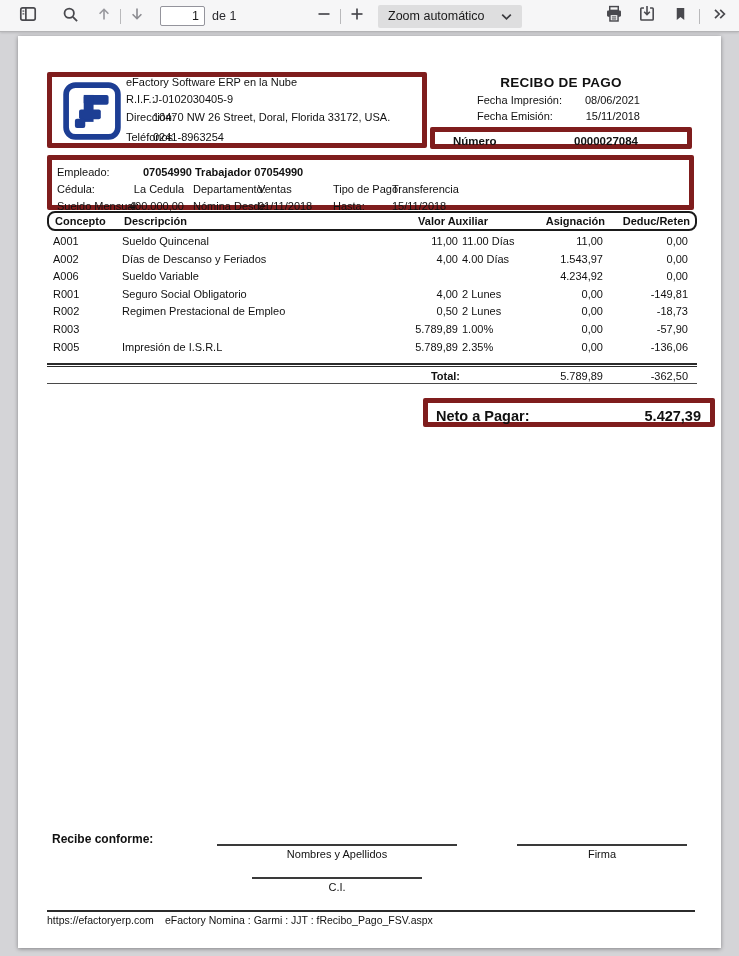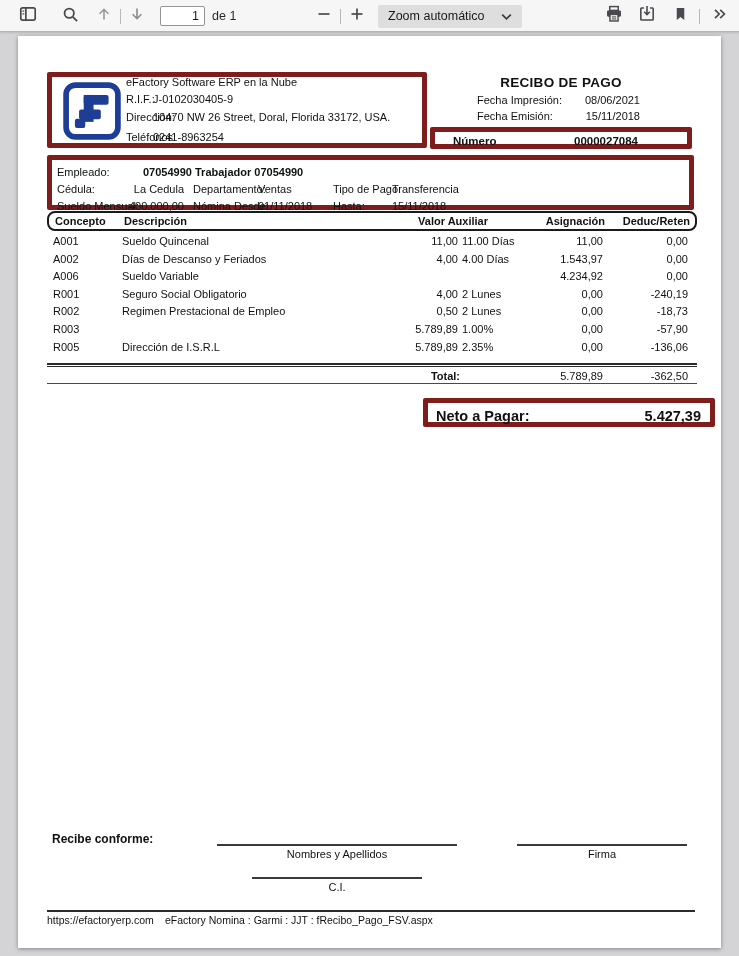--- a/index.html
+++ b/index.html
@@ -307,21 +307,21 @@
           <span class="c-asig">4.234,92</span>
           <span class="c-ded">0,00</span>
         </div>
 
         <div class="trow">
           <span class="c-code">R001</span>
           <span class="c-desc">Seguro Social Obligatorio</span>
           <span class="c-num">4,00</span>
           <span class="c-unit">2 Lunes</span>
           <span class="c-asig">0,00</span>
-          <span class="c-ded">-240,19</span>
+          <span class="c-ded">-149,81</span>
         </div>
 
         <div class="trow">
           <span class="c-code">R002</span>
           <span class="c-desc">Regimen Prestacional de Empleo</span>
           <span class="c-num">0,50</span>
           <span class="c-unit">2 Lunes</span>
           <span class="c-asig">0,00</span>
           <span class="c-ded">-18,73</span>
         </div>
@@ -329,21 +329,21 @@
         <div class="trow">
           <span class="c-code">R003</span>
           <span class="c-num">5.789,89</span>
           <span class="c-unit">1.00%</span>
           <span class="c-asig">0,00</span>
           <span class="c-ded">-57,90</span>
         </div>
 
         <div class="trow">
           <span class="c-code">R005</span>
-          <span class="c-desc">Dirección de I.S.R.L</span>
+          <span class="c-desc">Impresión de I.S.R.L</span>
           <span class="c-num">5.789,89</span>
           <span class="c-unit">2.35%</span>
           <span class="c-asig">0,00</span>
           <span class="c-ded">-136,06</span>
         </div>
       </div>
 
     <div class="abs dbl-line"></div>
     <div class="abs total-row">
       <span class="t-lab">Total:</span>

